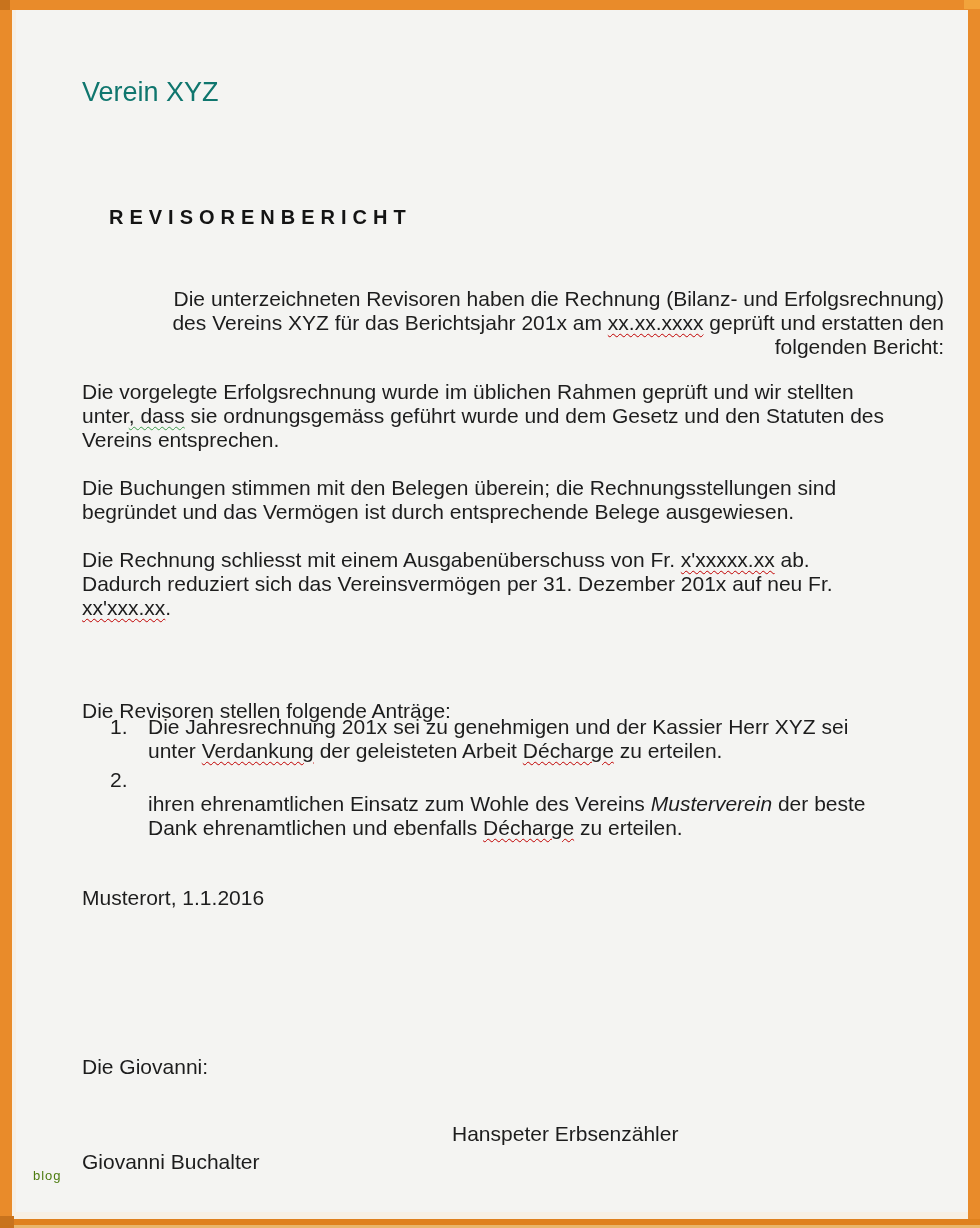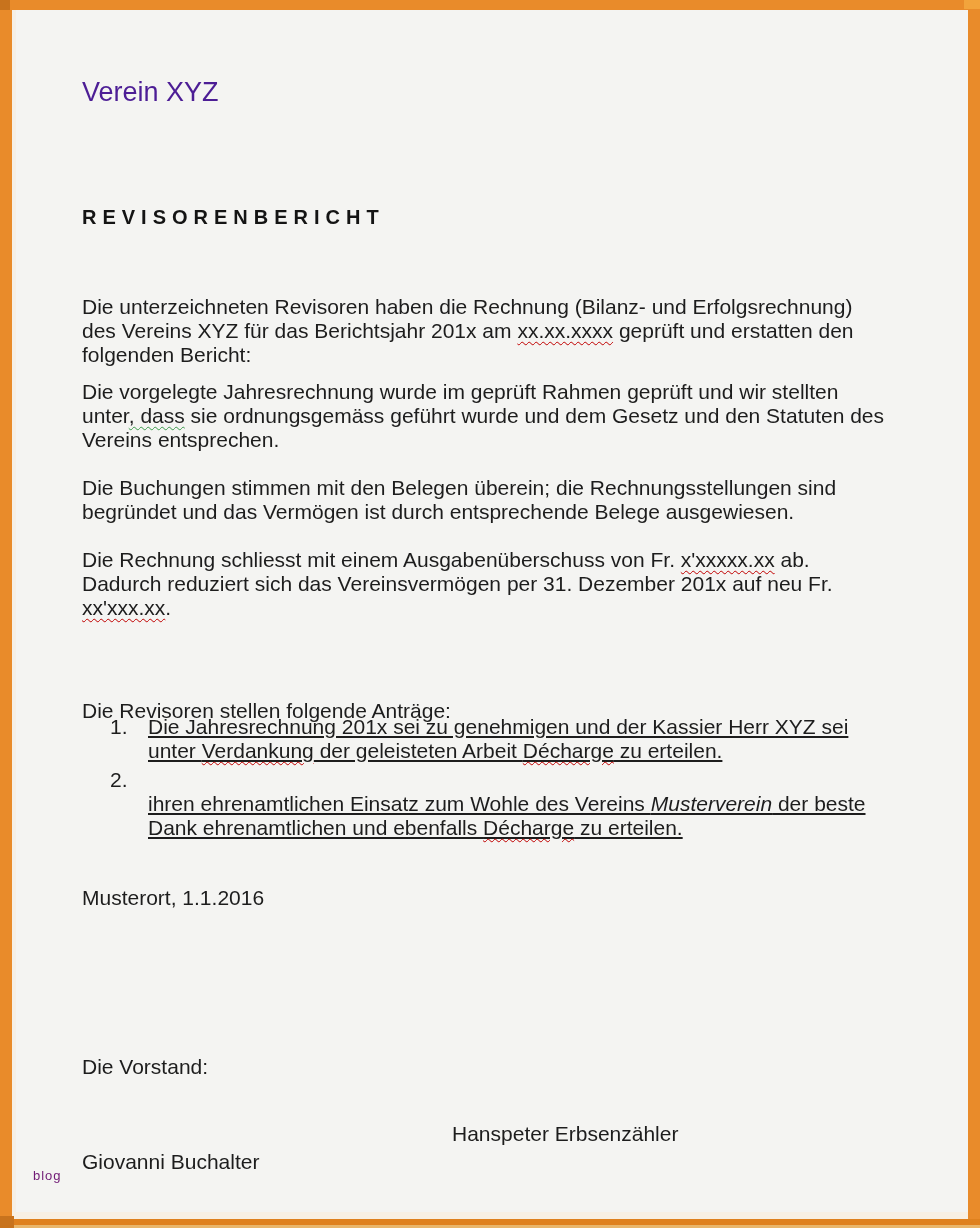--- a/index.html
+++ b/index.html
@@ -23,43 +23,43 @@
   .frame-bottom { position:absolute; left:0; top:1219px; width:980px; height:6px; background:#df811e; z-index:5; }
   .strip-tan    { position:absolute; left:0; top:1225px; width:980px; height:3px; background:#e9b66b; z-index:5; }
   .corner-tl    { position:absolute; left:0; top:0; width:10px; height:10px; background:#c8731d; z-index:6; }
   .corner-tr    { position:absolute; right:0; top:0; width:16px; height:9px; background:#f2a43c; z-index:6; }
   .corner-bl    { position:absolute; left:0; top:1216px; width:14px; height:12px; background:#c8731d; z-index:6; }
   .inner-edge   { position:absolute; left:12px; top:10px; width:4px; height:1202px; background:#f5efe6; z-index:4; }
 
   
   .blk { position:absolute; left:82px; width:862px; font-size:21px; line-height:24px; }
 
-  .sender-title   { top:76px;  font-size:27px; line-height:32px; color:#4c1d95; }
-  .document-title { top:205px; font-size:20px; font-weight:bold; letter-spacing:6px; color:#141414; }
+  .sender-title   { top:76px;  font-size:27px; line-height:32px; color:#0f766e; }
+  .document-title { top:205px; font-size:20px; font-weight:bold; letter-spacing:6px; color:#141414;margin-left:27px; }
 
-  .para-1 { top:295px; }
+  .para-1 { top:287px;text-align:right; }
   .para-2 { top:380px; }
   .para-3 { top:476px; }
   .para-4 { top:548px; }
   .antraege-intro { top:671px;margin-top:28px; }
 
   .list-number { position:absolute; left:110px; width:34px; font-size:21px; line-height:24px; }
-  .list-text   { position:absolute; left:148px; width:790px; font-size:21px; line-height:24px;text-decoration:underline; }
+  .list-text   { position:absolute; left:148px; width:790px; font-size:21px; line-height:24px; }
   .li1 { top:715px; }
   .li2 { top:768px; }
 
   .place-date { top:886px; }
   .closing    { top:1055px; }
 
   .signature-1 { position:absolute; left:82px;  top:1150px; font-size:21px; line-height:24px; }
   .signature-2 { position:absolute; left:452px; top:1122px; font-size:21px; line-height:24px; }
 
   .watermark {
     position:absolute; left:33px; top:1168px;
-    font-size:13px; color:#701a75; letter-spacing:1px; z-index:6;
+    font-size:13px; color:#4d7c0f; letter-spacing:1px; z-index:6;
   }
 
   
   .sq-red {
     text-decoration-line: underline;
     text-decoration-style: wavy;
     text-decoration-color: #c00000;
     text-decoration-thickness: 1px;
     text-underline-offset: 3px;
   }
@@ -87,36 +87,36 @@
   <div class="corner-tl"></div>
   <div class="corner-tr"></div>
   <div class="corner-bl"></div>
 
   <div class="blk sender-title">Verein XYZ</div>
 
   <div class="blk document-title">REVISORENBERICHT</div>
 
   <div class="blk para-1"><span>Die unterzeichneten Revisoren haben die Rechnung (Bilanz- und Erfolgsrechnung)</span><br><span>des Vereins XYZ für das Berichtsjahr 201x am </span><span class="sq-red">xx.xx.xxxx</span><span> geprüft und erstatten den</span><br><span>folgenden Bericht:</span></div>
 
-  <div class="blk para-2"><span>Die vorgelegte Jahresrechnung wurde im geprüft Rahmen geprüft und wir stellten</span><br><span>unter</span><span class="sq-green">, dass</span><span> sie ordnungsgemäss geführt wurde und dem Gesetz und den Statuten des</span><br><span>Vereins entsprechen.</span></div>
+  <div class="blk para-2"><span>Die vorgelegte Erfolgsrechnung wurde im üblichen Rahmen geprüft und wir stellten</span><br><span>unter</span><span class="sq-green">, dass</span><span> sie ordnungsgemäss geführt wurde und dem Gesetz und den Statuten des</span><br><span>Vereins entsprechen.</span></div>
 
   <div class="blk para-3"><span>Die Buchungen stimmen mit den Belegen überein; die Rechnungsstellungen sind</span><br><span>begründet und das Vermögen ist durch entsprechende Belege ausgewiesen.</span></div>
 
   <div class="blk para-4"><span>Die Rechnung schliesst mit einem Ausgabenüberschuss von Fr. </span><span class="sq-red">x'xxxxx.xx</span><span> ab.</span><br><span>Dadurch reduziert sich das Vereinsvermögen per 31. Dezember 201x auf neu Fr.</span><br><span class="sq-red">xx'xxx.xx</span><span>.</span></div>
 
   <div class="blk antraege-intro">Die Revisoren stellen folgende Anträge:</div>
 
   <div class="list-number li1">1.</div>
   <div class="list-text li1"><span>Die Jahresrechnung 201x sei zu genehmigen und der Kassier Herr XYZ sei</span><br><span>unter </span><span class="sq-red">Verdankung</span><span> der geleisteten Arbeit </span><span class="sq-red">Décharge</span><span> zu erteilen.</span></div>
 
   <div class="list-number li2">2.</div>
   <div class="list-text li2"><br><span>ihren ehrenamtlichen Einsatz zum Wohle des Vereins </span><span class="italic">Musterverein</span><span> der beste</span><br><span>Dank ehrenamtlichen und ebenfalls </span><span class="sq-red">Décharge</span><span> zu erteilen.</span></div>
 
   <div class="blk place-date">Musterort, 1.1.2016</div>
 
-  <div class="blk closing">Die Vorstand:</div>
+  <div class="blk closing">Die Giovanni:</div>
 
   <div class="signature-1">Giovanni Buchalter</div>
   <div class="signature-2">Hanspeter Erbsenzähler</div>
 
   <div class="watermark">blog</div>
 
 </div>
 
 </body></html>

